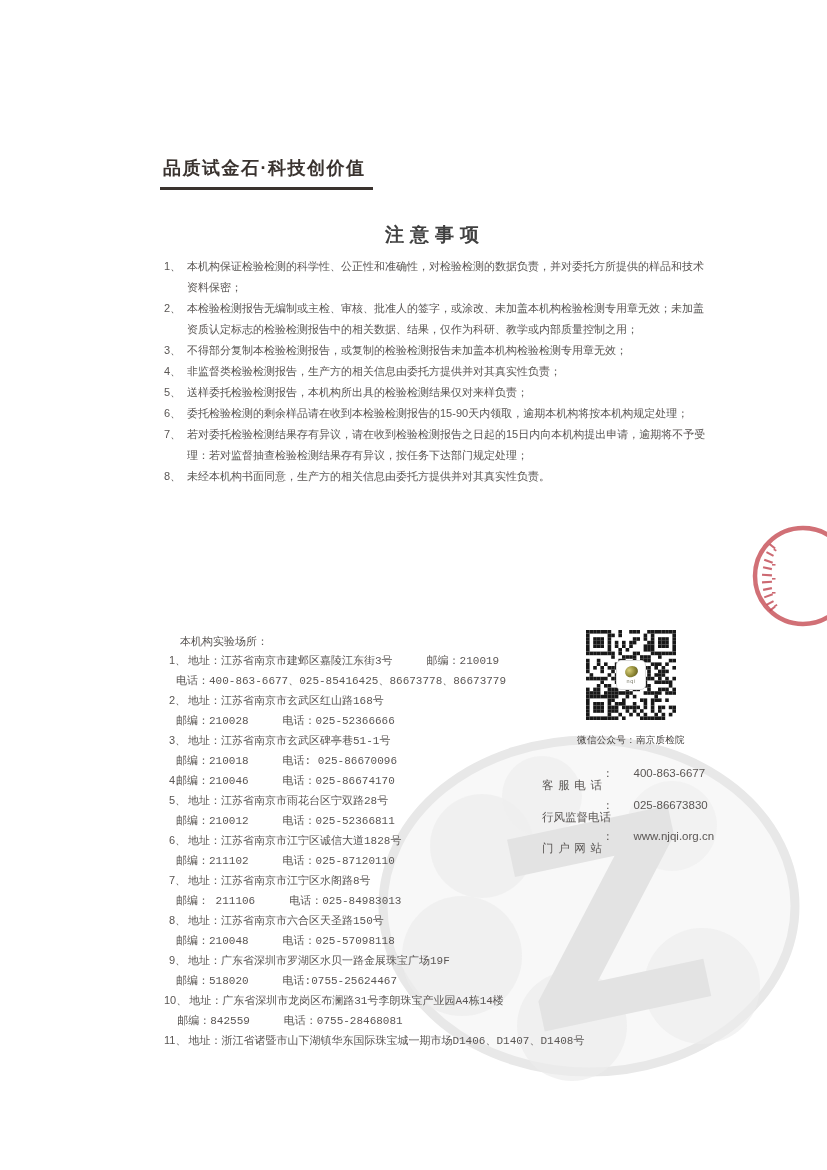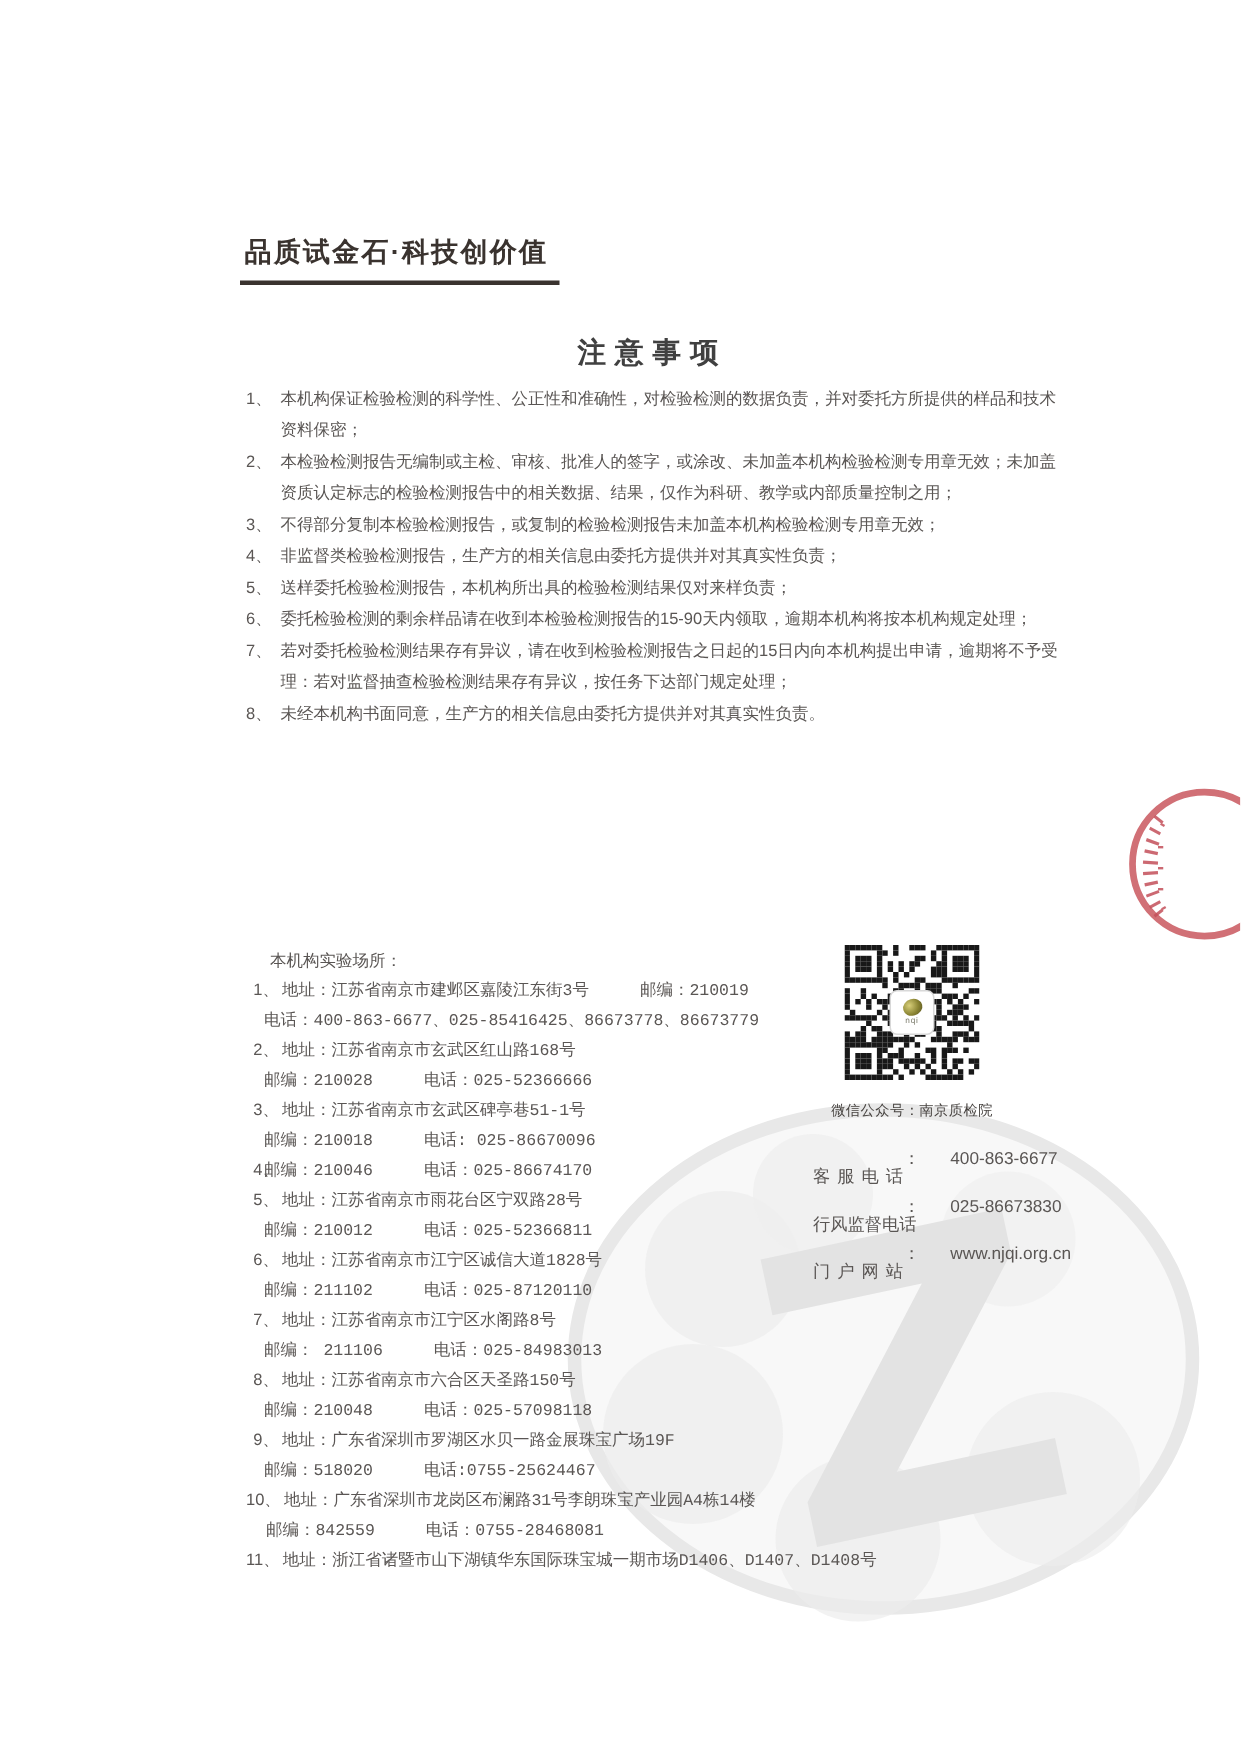--- a/index.html
+++ b/index.html
@@ -34,21 +34,21 @@
     font-size:11px;line-height:19px;color:#5a5654;margin-top:32px;}
   .loc-header{padding-left:16px;}
   .loc-entry{display:flex;}
   .loc-num{flex:0 0 24px;text-align:right;white-space:nowrap;padding-right:2px;box-sizing:border-box;}
   .loc-body{flex:1;}
   .loc-line{white-space:nowrap;}
   .loc-line.cont{margin-left:-12px;}
   .seg{margin-right:34px;font-family:Liberation Mono, monospace;}
   .seg:last-child{margin-right:0;}
   
-  .qr-block{position:absolute;left:563px;top:630px;width:90px;z-index:2;}
+  .qr-block{position:absolute;left:586px;top:630px;width:90px;z-index:2;}
   .qr-svg{display:block;width:90px;height:90px;}
   .qr-logo{
     position:absolute;left:30px;top:30px;width:30px;height:30px;background:#fff;
     border:1px solid #d8d8d8;border-radius:5px;box-sizing:border-box;
     display:flex;flex-direction:column;align-items:center;justify-content:center;
   }
   .qr-logo-blob{
     width:13px;height:11px;border-radius:50% 50% 50% 45%;
     background:radial-gradient(circle at 35% 35%, #d8cf7a 0%, #8a8433 55%, #4f4a1d 100%);
     transform:rotate(-15deg);

